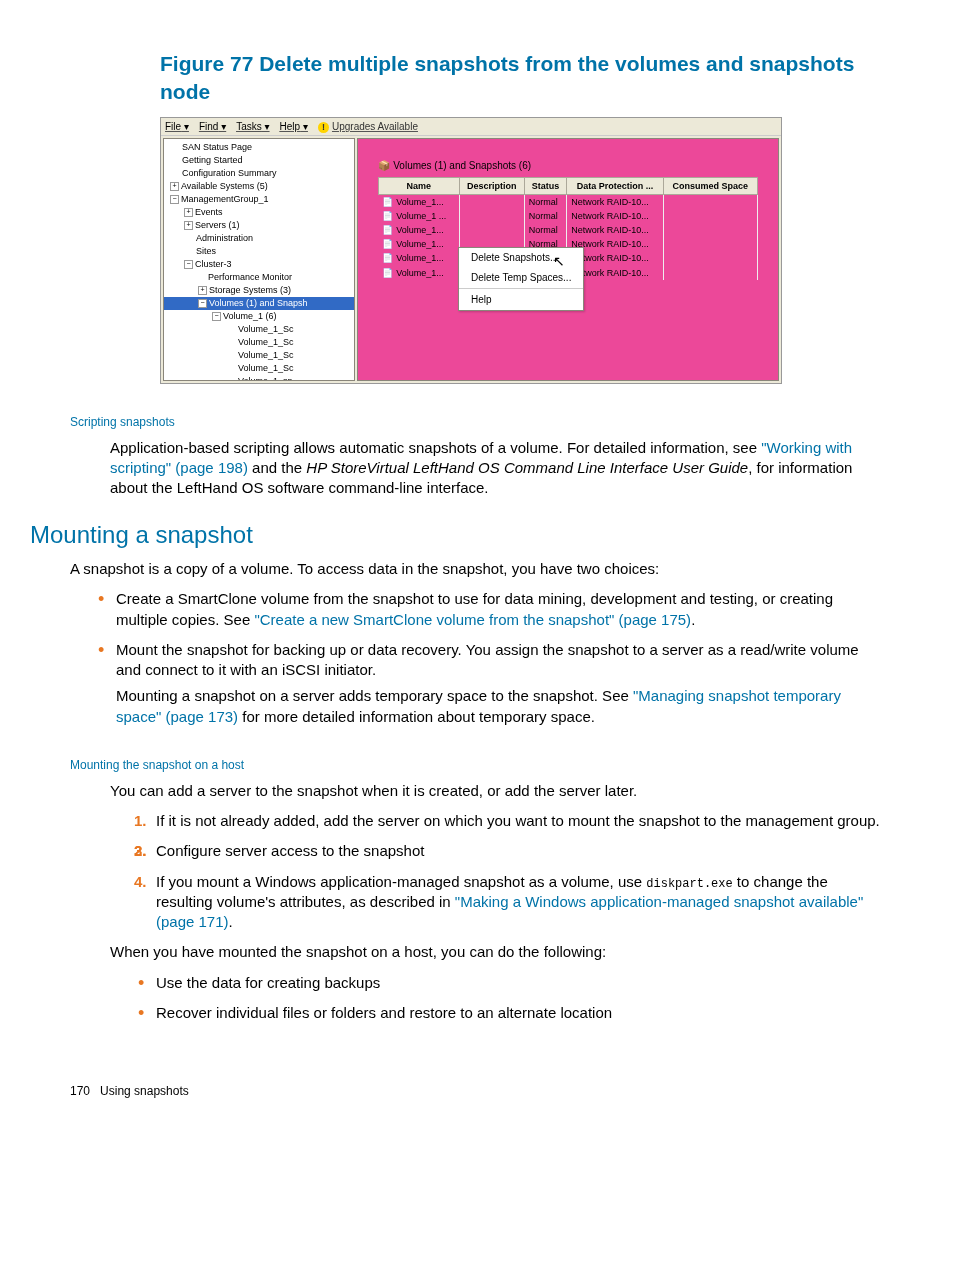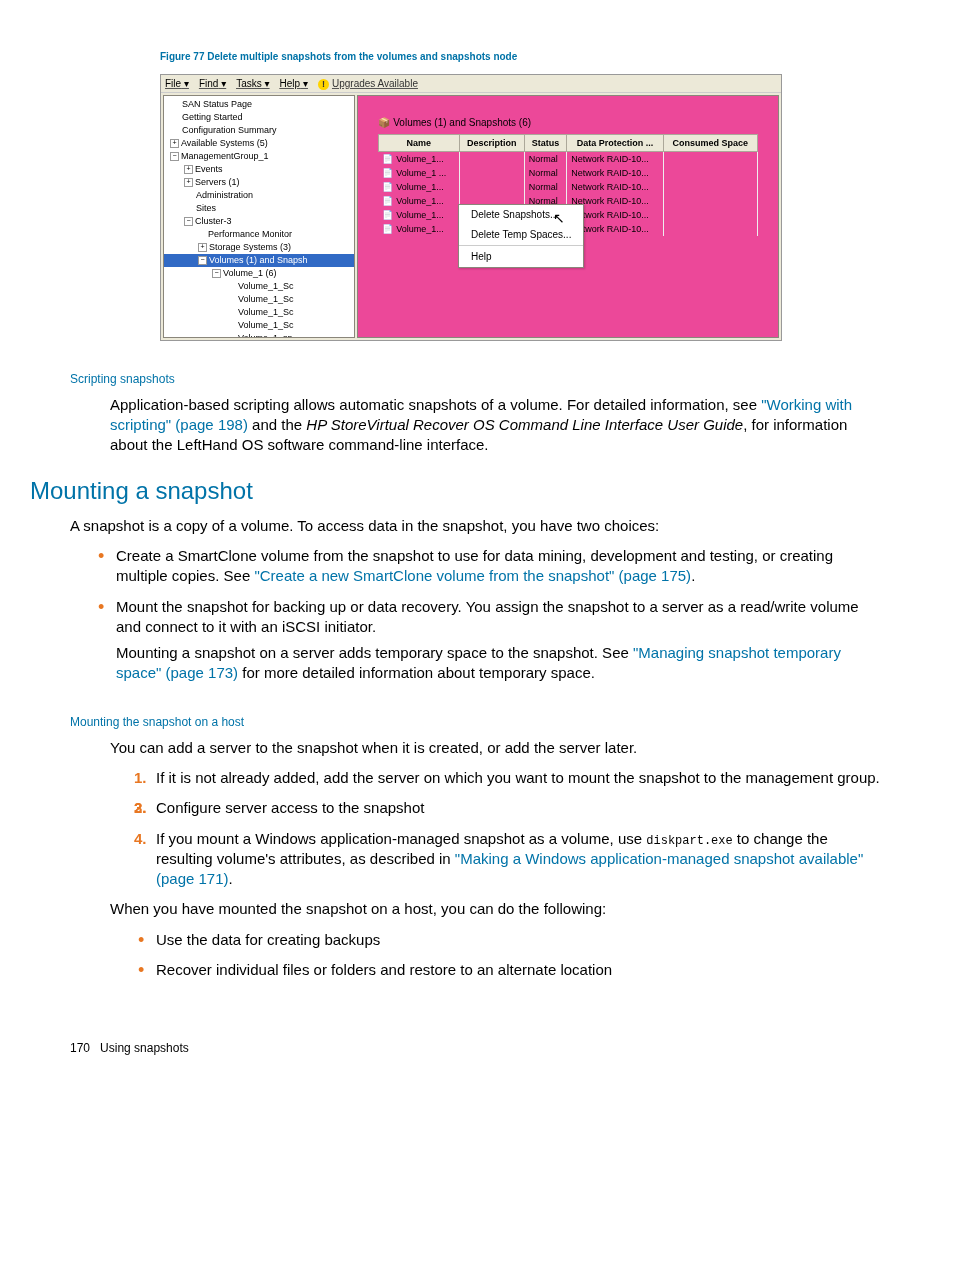--- a/index.html
+++ b/index.html
@@ -8,21 +8,21 @@
     color: #000;
     margin: 0;
     padding: 50px 70px 40px 70px;
     width: 954px;
     box-sizing: border-box;
     line-height: 1.35;
   }
   .figure-caption {
     color: #0073a8;
     font-weight: bold;
-    font-size: 10px;
+    font-size: 21px;
     text-align: left;
     margin-left: 90px;
     margin-bottom: 10px;
   }
   .screenshot {
     margin-left: 90px;
     border: 1px solid #999;
     width: 620px;
     height: 265px;
     background: #ece9d8;
@@ -264,21 +264,21 @@
         <div>Help</div>
       </div>
       <div class="cursor">↖</div>
     </div>
   </div>
 </div>
 
 <h3 class="sub">Scripting snapshots</h3>
 <div class="body-text">
   <p>
-    <span>Application-based scripting allows automatic snapshots of a volume. For detailed information, see </span><a class="link">"Working with scripting" (page 198)</a><span> and the </span><em>HP StoreVirtual Recover OS Command Line Interface User Guide</em><span>, for information about the LeftHand OS software command-line interface.</span>
+    <span>Application-based scripting allows automatic snapshots of a volume. For detailed information, see </span><a class="link">"Working with scripting" (page 198)</a><span> and the </span><em>HP StoreVirtual LeftHand OS Command Line Interface User Guide</em><span>, for information about the LeftHand OS software command-line interface.</span>
   </p>
 </div>
 
 <h2 class="main">Mounting a snapshot</h2>
 <div class="body-text" style="margin-left:0px">
   <p>A snapshot is a copy of a volume. To access data in the snapshot, you have two choices:</p>
   <ul class="bul">
     <li>
       <span>Create a SmartClone volume from the snapshot to use for data mining, development and testing, or creating multiple copies. See </span><a class="link">"Create a new SmartClone volume from the snapshot" (page 175)</a><span>.</span>
     </li>

